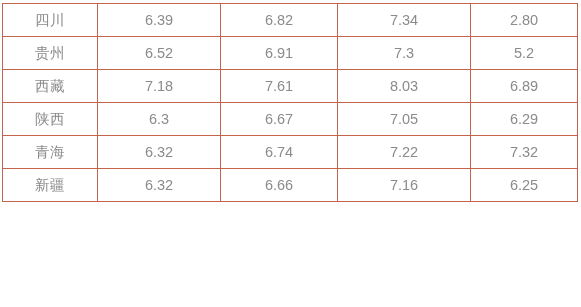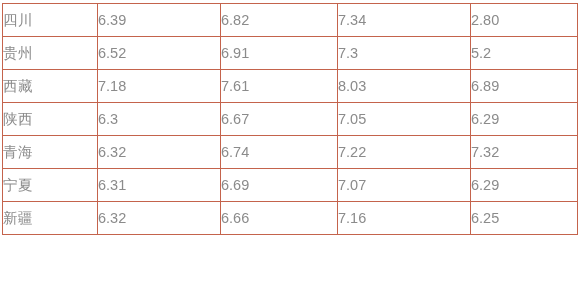--- a/index.html
+++ b/index.html
@@ -19,21 +19,21 @@
     top: 3px;
     border-collapse: collapse;
     table-layout: fixed;
     width: 575px;
     background: #ffffff;
   }
   #data-table td {
     border: 1px solid #c4634c;
     height: 32px;
     padding: 0;
-    text-align: left;
+    text-align: center;
     vertical-align: middle;
     color: #8b8b8b;
     font-size: 14.5px;
     line-height: 32px;
     font-weight: 400;
     white-space: nowrap;
   }
   #data-table td.region-cell {
     font-size: 14.5px;
     letter-spacing: 0.5px;
@@ -85,27 +85,20 @@
         <td class="value-cell">6.29</td>
       </tr>
       <tr>
         <td class="region-cell">青海</td>
         <td class="value-cell">6.32</td>
         <td class="value-cell">6.74</td>
         <td class="value-cell">7.22</td>
         <td class="value-cell">7.32</td>
       </tr>
       <tr>
-        <td class="region-cell">宁夏</td>
-        <td class="value-cell">6.31</td>
-        <td class="value-cell">6.69</td>
-        <td class="value-cell">7.07</td>
-        <td class="value-cell">6.29</td>
-      </tr>
-      <tr>
         <td class="region-cell">新疆</td>
         <td class="value-cell">6.32</td>
         <td class="value-cell">6.66</td>
         <td class="value-cell">7.16</td>
         <td class="value-cell">6.25</td>
       </tr>
     </tbody>
 </table>
 
 </body></html>

